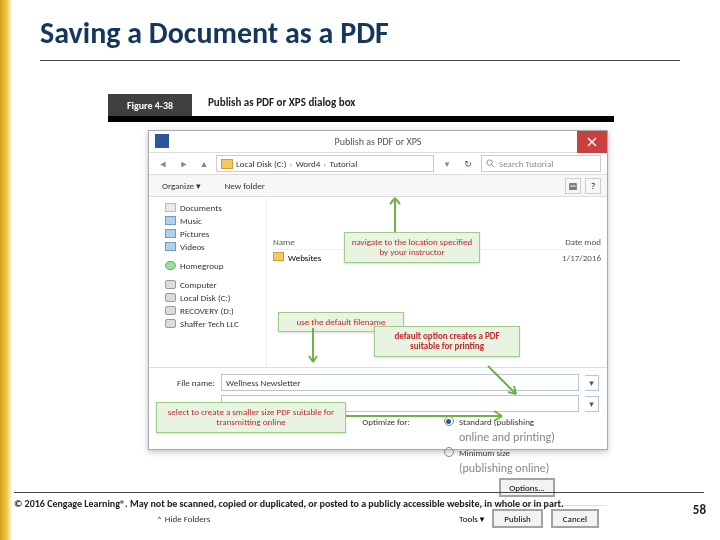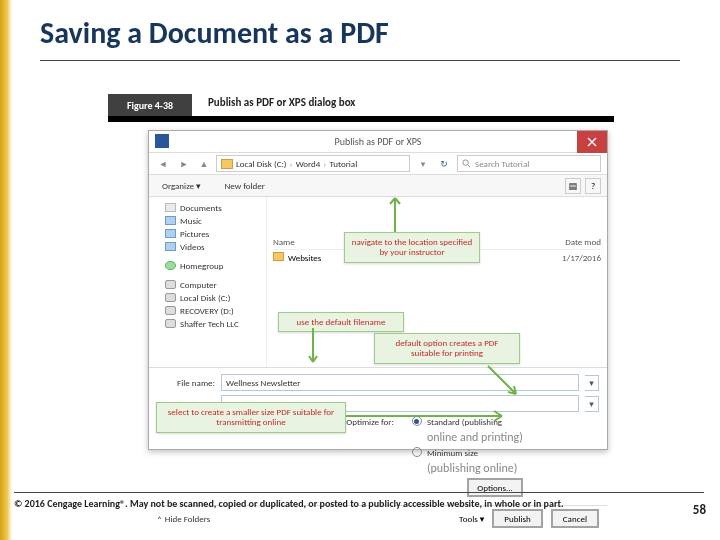--- a/index.html
+++ b/index.html
@@ -21,21 +21,21 @@
   .dlg-close { position: absolute; right: 0; top: 0; width: 30px; height: 22px; background: #c84040; display: flex; align-items: center; justify-content: center; }
   .dlg-close svg { width: 10px; height: 10px; }
 
   .dlg-nav { height: 22px; border-bottom: 1px solid #ddd; display: flex; align-items: center; font-size: 9px; color: #333; padding: 0 6px; gap: 5px; }
   .nav-arrow { width: 16px; height: 16px; display: inline-flex; align-items: center; justify-content: center; color: #888; border: 1px solid transparent; }
   .nav-up { width: 14px; height: 14px; }
   .nav-path { flex: 1; padding: 2px 4px; border: 1px solid #ccc; background: #fff; display: flex; align-items: center; gap: 3px; }
   .nav-folder { width: 12px; height: 10px; background: #f5c861; border: 1px solid #caa03c; }
   .nav-sep { color: #888; }
   .nav-refresh { width: 16px; height: 16px; display: flex; align-items: center; justify-content: center; color: #2b579a; }
-  .nav-search { width: 144px; border: 1px solid #ccc; padding: 2px 4px; color: #888; display: flex; align-items: center; gap: 4px; }
+  .nav-search { width: 120px; border: 1px solid #ccc; padding: 2px 4px; color: #888; display: flex; align-items: center; gap: 4px; }
   .nav-search svg { width: 9px; height: 9px; }
 
   .dlg-toolbar { height: 22px; border-bottom: 1px solid #ddd; display: flex; align-items: center; font-size: 9px; padding: 0 6px; gap: 10px; background: #f7f7f7; }
   .tb-btn { padding: 2px 6px; border: 1px solid transparent; color: #333; }
   .tb-icons { margin-left: auto; display: flex; gap: 4px; }
   .tb-icon { width: 16px; height: 16px; border: 1px solid #ccc; display: flex; align-items: center; justify-content: center; }
 
   .dlg-body { display: flex; height: 170px; }
   .dlg-tree { width: 118px; border-right: 1px solid #eee; padding: 4px 8px; font-size: 9px; color: #333; overflow: hidden; }
   .tree-item { display: flex; align-items: center; gap: 4px; padding: 1px 0 1px 8px; white-space: nowrap; }
@@ -53,21 +53,21 @@
   .file-row { display: flex; padding: 2px 0; }
   .file-icon { width: 11px; height: 9px; background: #f5c861; border: 1px solid #caa03c; margin-right: 4px; }
 
   .dlg-bottom { border-top: 1px solid #ddd; padding: 6px 8px 8px 8px; font-size: 9px; }
   .row { display: flex; align-items: center; gap: 6px; margin-bottom: 4px; }
   .row-label { width: 58px; text-align: right; color: #333; }
   .row-input { flex: 1; border: 1px solid #b6c7da; padding: 2px 4px; background: #fff; color: #333; }
   .row-dd { width: 14px; height: 16px; border: 1px solid #b6c7da; border-left: none; display: flex; align-items: center; justify-content: center; color: #555; }
   .chk { width: 10px; height: 10px; border: 1px solid #4a8; background: #eafaea; display: inline-flex; align-items: center; justify-content: center; }
   .chk svg { width: 8px; height: 8px; }
-  .opt-block { display: flex; gap: 18px; margin-top: 2px; }
+  .opt-block { display: flex; gap: 34px; margin-top: 2px; }
   .opt-col { display: flex; flex-direction: column; gap: 3px; }
   .radio { width: 10px; height: 10px; border: 1px solid #888; border-radius: 50%; display: inline-flex; align-items: center; justify-content: center; }
   .radio.sel::after { content: ""; width: 5px; height: 5px; background: #2b579a; border-radius: 50%; }
   .opt-line { display: flex; align-items: flex-start; gap: 5px; }
   .opt-label { color: #333; }
   .opt-sub { color: #888; font-size: 12px; margin-left: 15px; }
 
   .dlg-footer { border-top: 1px solid #ddd; height: 26px; display: flex; align-items: center; padding: 0 8px; font-size: 9px; gap: 8px; }
   .hidebtn { display: flex; align-items: center; gap: 3px; color: #333; }
   .spacer { flex: 1; }
@@ -251,21 +251,21 @@
 specified by your instructor</div>
     <svg class="arrow" style="left:272px; top:100px; width:30px; height:40px;">
         <path d="M15 38 L15 4 M15 4 L10 10 M15 4 L20 10" stroke="#6fb24a" stroke-width="2" fill="none"></path>
       </svg>
 
     <div class="callout" style="left:170px; top:218px; width:126px;">use the default filename</div>
     <svg class="arrow" style="left:200px; top:234px; width:10px; height:36px;">
         <path d="M5 0 L5 34 M5 34 L1 28 M5 34 L9 28" stroke="#6fb24a" stroke-width="2" fill="none"></path>
       </svg>
 
-    <div class="callout" style="left:266px; top:239px; width:146px;">default option creates a
+    <div class="callout" style="left:266px; top:232px; width:146px;font-weight:bold;">default option creates a
 PDF suitable for printing</div>
     <svg class="arrow" style="left:378px; top:270px; width:34px; height:34px;">
         <path d="M2 2 L30 30 M30 30 L22 28 M30 30 L28 22" stroke="#6fb24a" stroke-width="2" fill="none"></path>
       </svg>
 
     <div class="callout" style="left:48px; top:308px; width:190px;">select to create a smaller size PDF
 suitable for transmitting online</div>
     <svg class="arrow" style="left:238px; top:314px; width:160px; height:16px;">
         <path d="M0 8 L156 8 M156 8 L148 3 M156 8 L148 13" stroke="#6fb24a" stroke-width="2" fill="none"></path>
       </svg>

